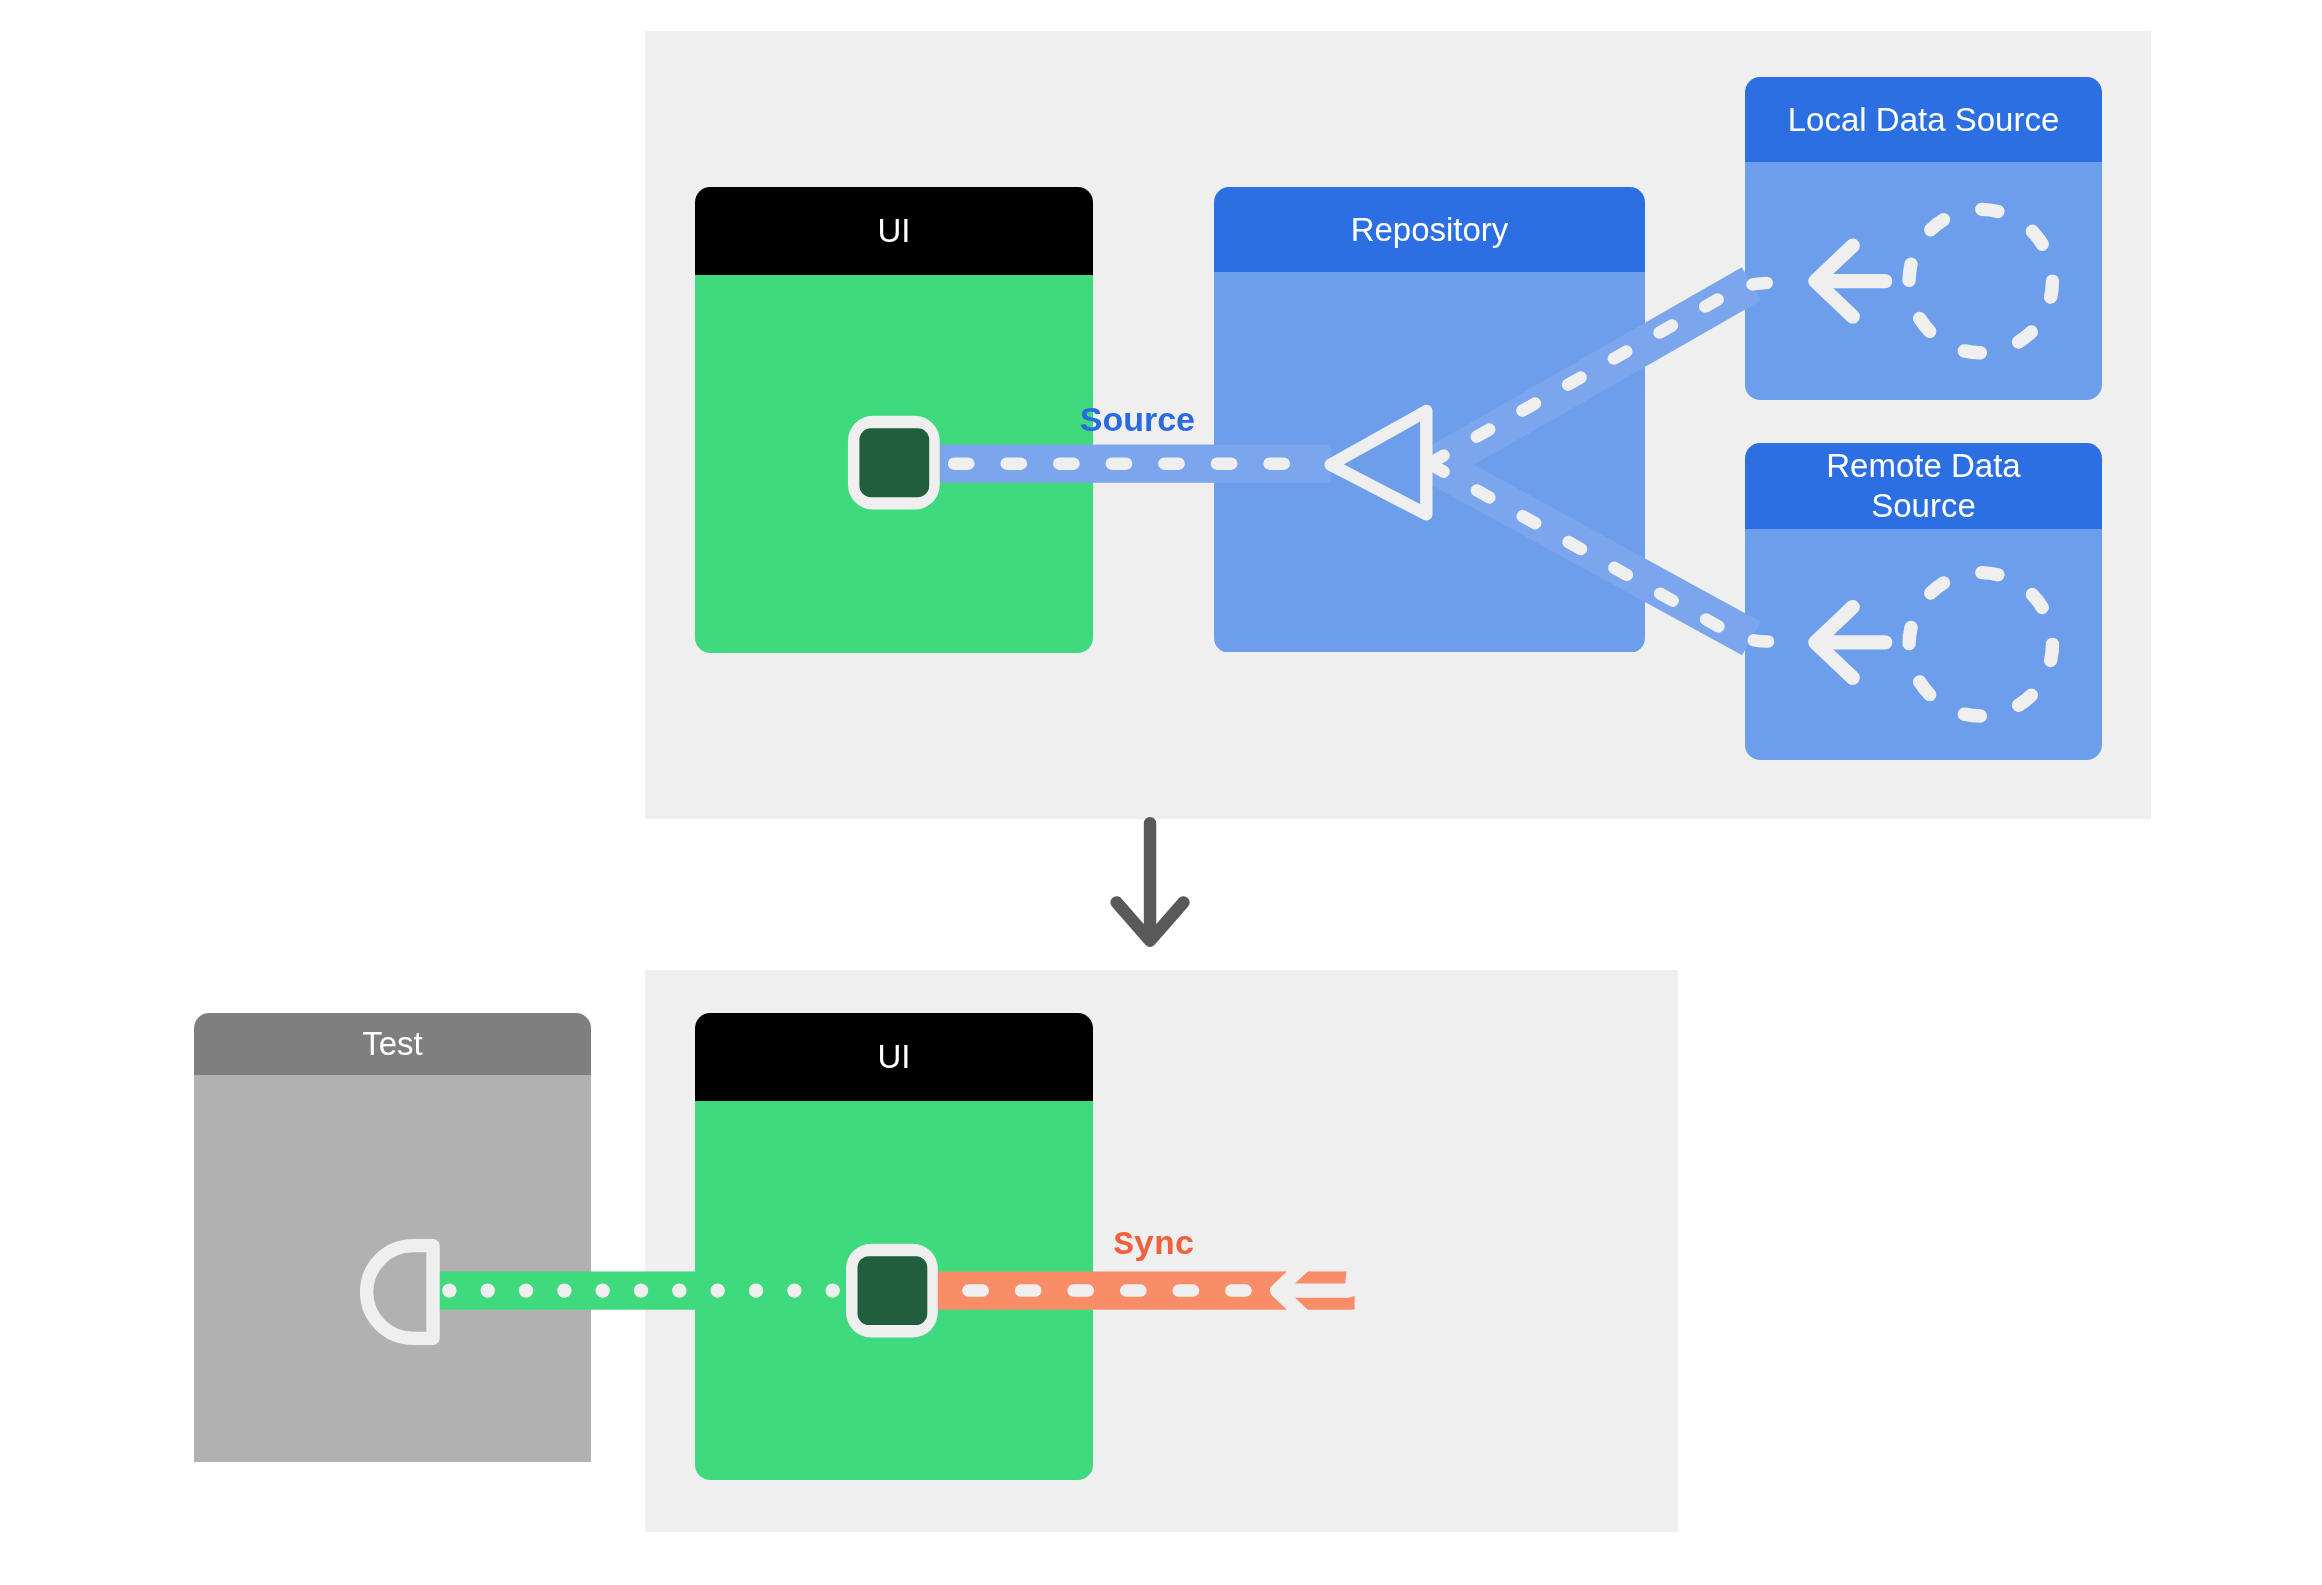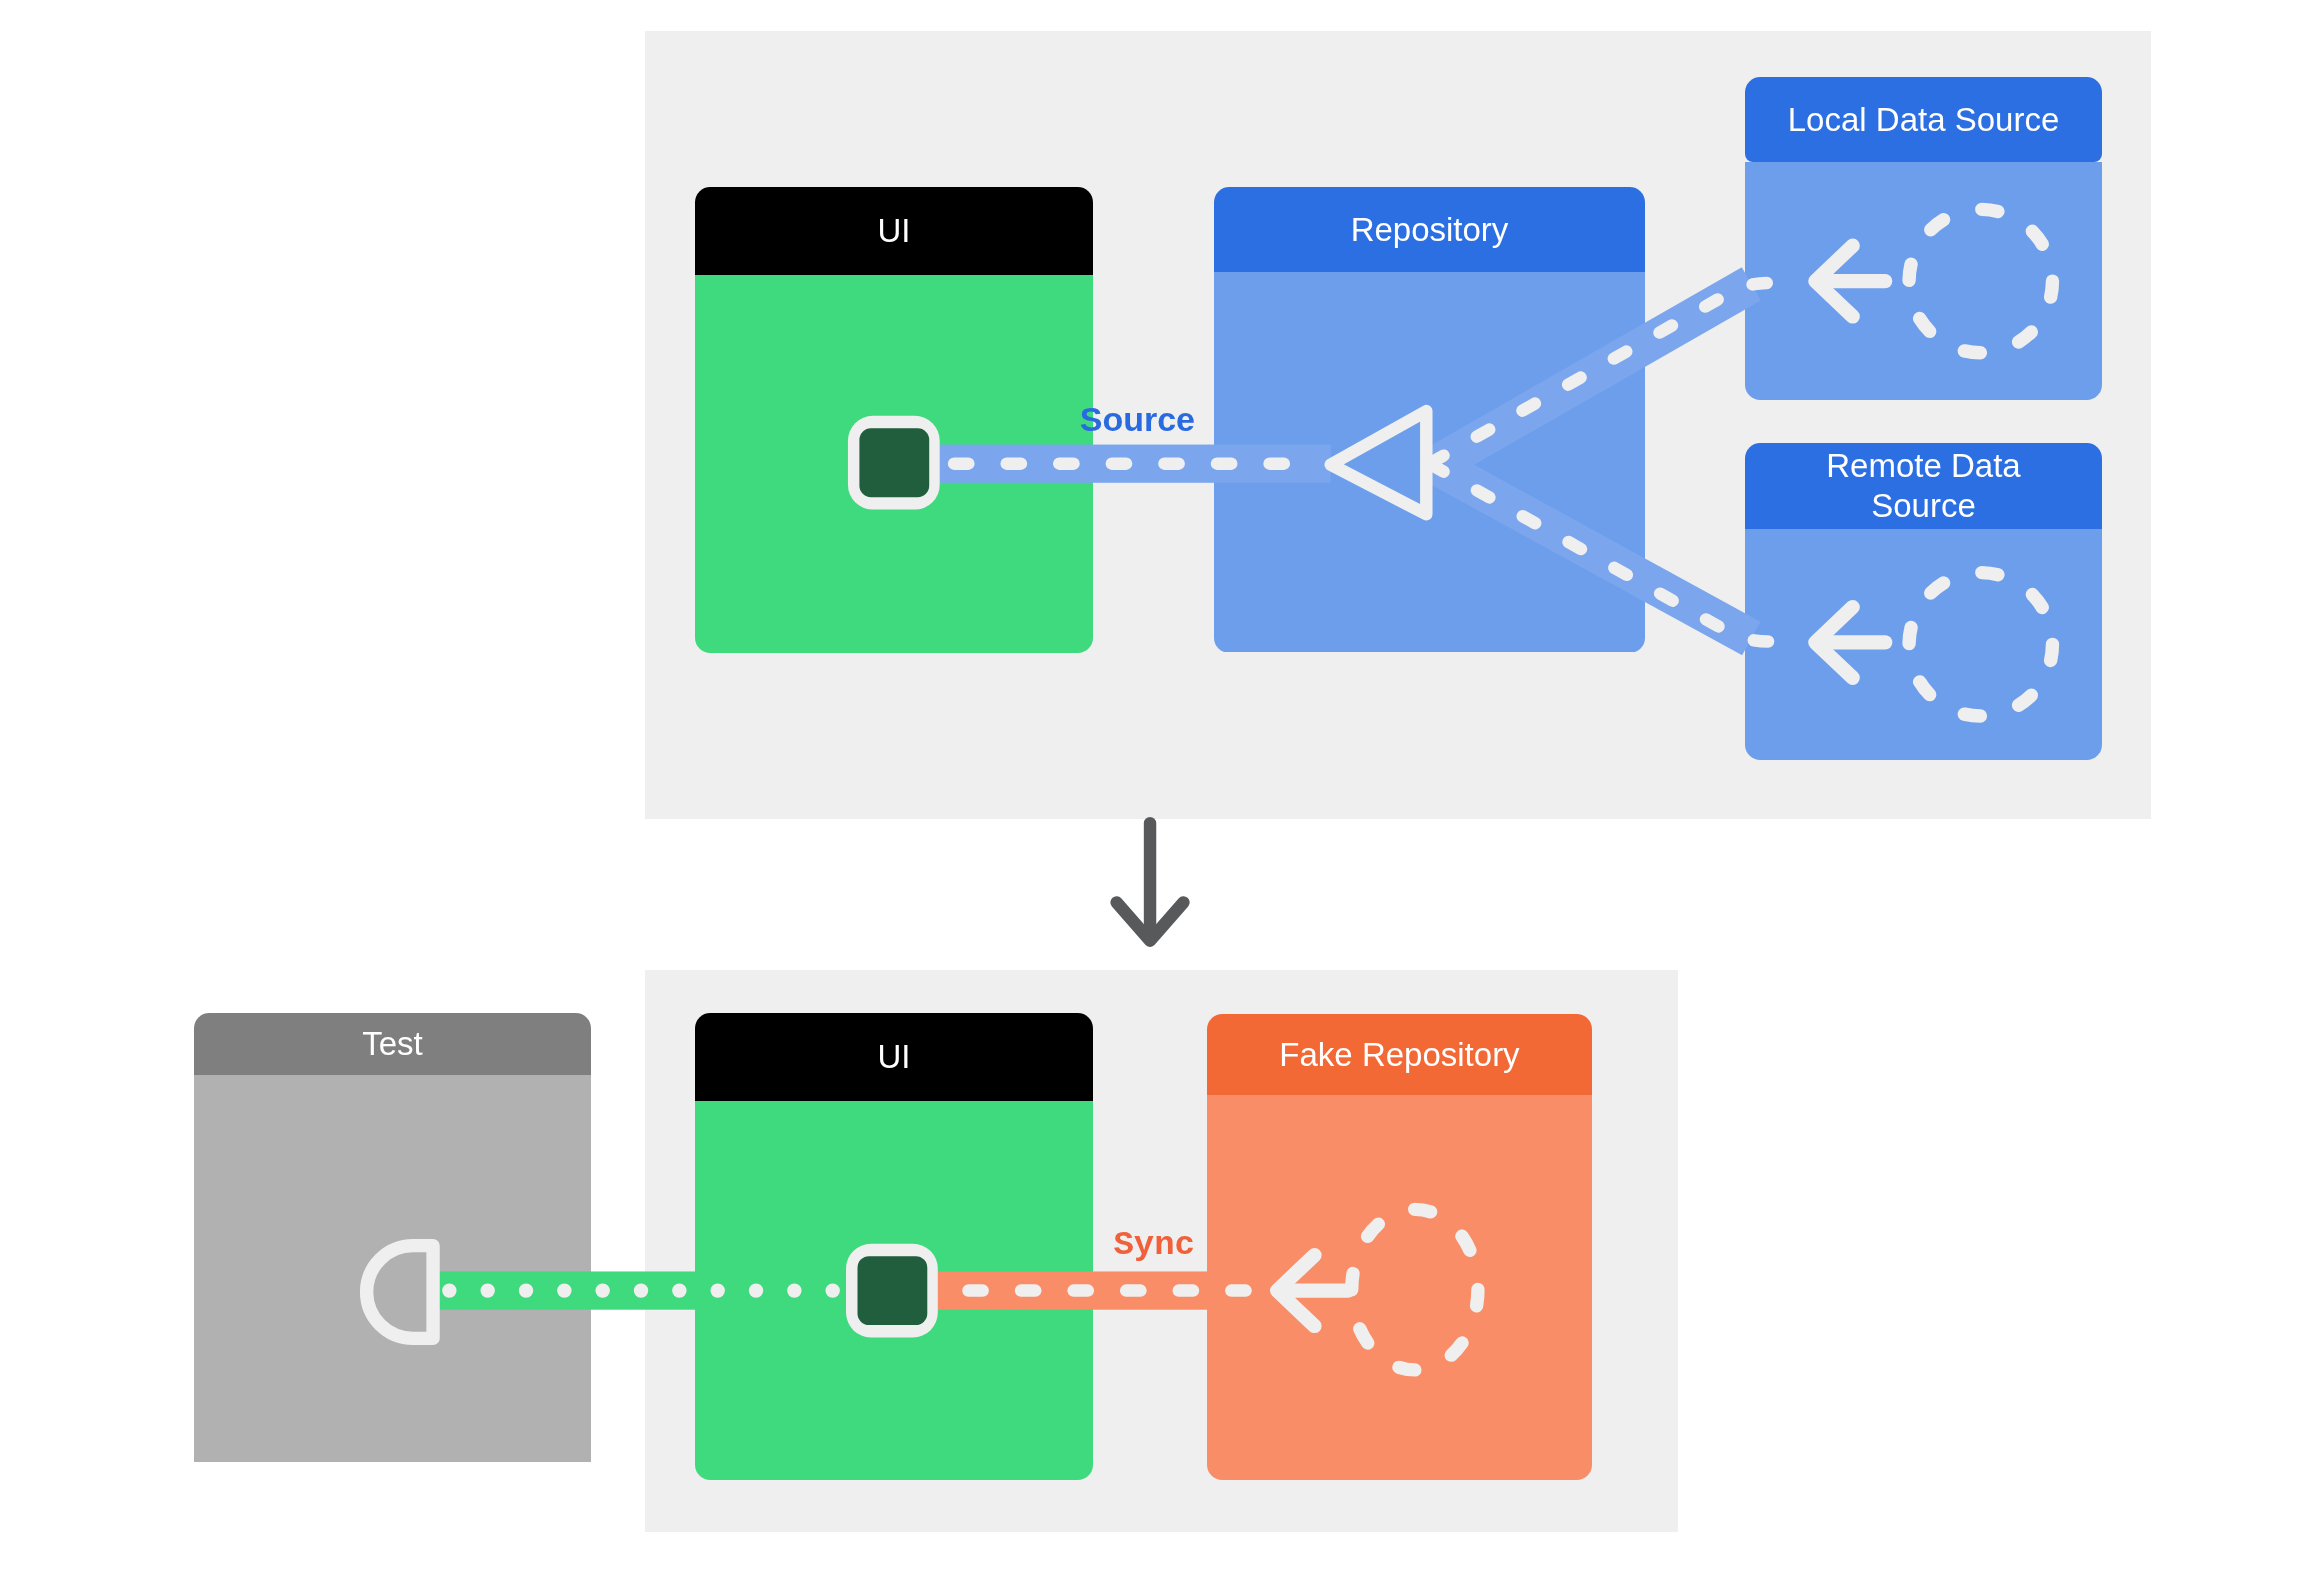--- a/index.html
+++ b/index.html
@@ -52,21 +52,21 @@
   </div>
 
   <div class="box blue" style="left:1214px;top:187px;width:431px;height:466px;">
     <div class="hdr" style="height:85px;">
       <span>Repository</span>
     </div>
     <div class="body" style="height:380px;"></div>
   </div>
 
   <div class="box blue" style="left:1745px;top:77px;width:357px;height:323px;">
-    <div class="hdr" style="height:85px;border-radius:8px;">
+    <div class="hdr" style="height:85px;">
       <span>Local Data Source</span>
     </div>
     <div class="body" style="height:238px;"></div>
   </div>
 
   <div class="box blue" style="left:1745px;top:443px;width:357px;height:317px;">
     <div class="hdr" style="height:86px;">
       <span style="display:inline-block;max-width:268px;">Remote Data Source</span>
     </div>
     <div class="body" style="height:231px;"></div>
@@ -81,26 +81,20 @@
     <div class="body" style="height:387px;"></div>
   </div>
 
   <div class="box green" style="left:695px;top:1013px;width:398px;height:467px;">
     <div class="hdr" style="height:88px;">
       <span>UI</span>
     </div>
     <div class="body" style="height:379px;"></div>
   </div>
 
-  <div class="box orange" style="left:1207px;top:1014px;width:385px;height:466px;">
-    <div class="hdr" style="height:81px;">
-      <span>Fake Repository</span>
-    </div>
-    <div class="body" style="height:385px;"></div>
-  </div>
 
   <div class="conn-label" id="sync-label" style="left:956px;top:1226px;width:239px;">Sync</div>
 
   <svg id="overlay" width="2323" height="1586" viewBox="0 0 2430 1659">
 
     <rect x="983" y="465" width="409" height="40" fill="#7ba6ee"></rect>
 
     <line x1="1502" y1="486" x2="1832" y2="297" stroke="#7ba6ee" stroke-width="40"></line>
     <line x1="1502" y1="487" x2="1832" y2="668" stroke="#7ba6ee" stroke-width="40"></line>
 

